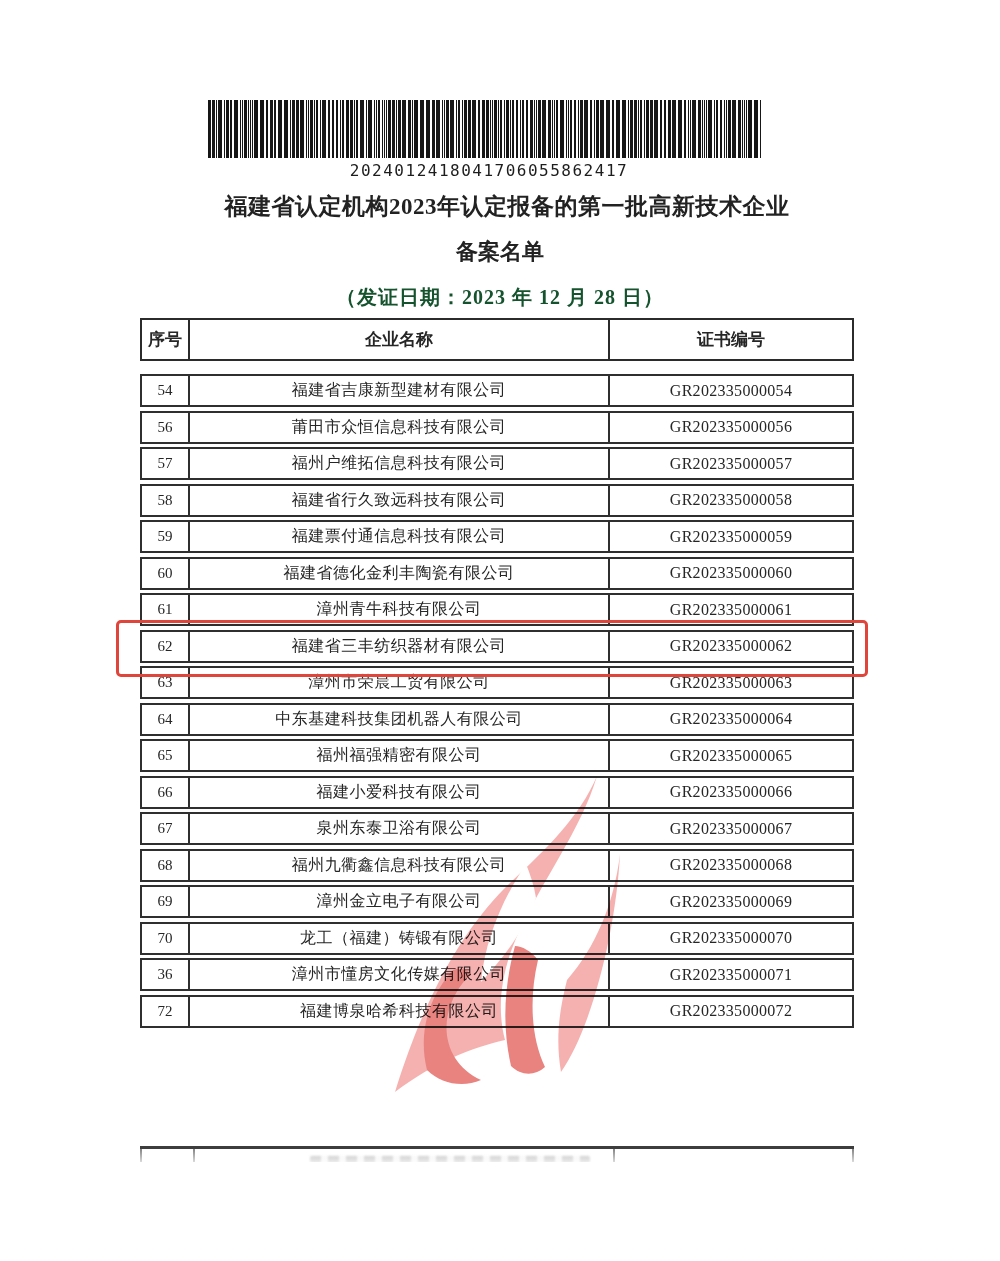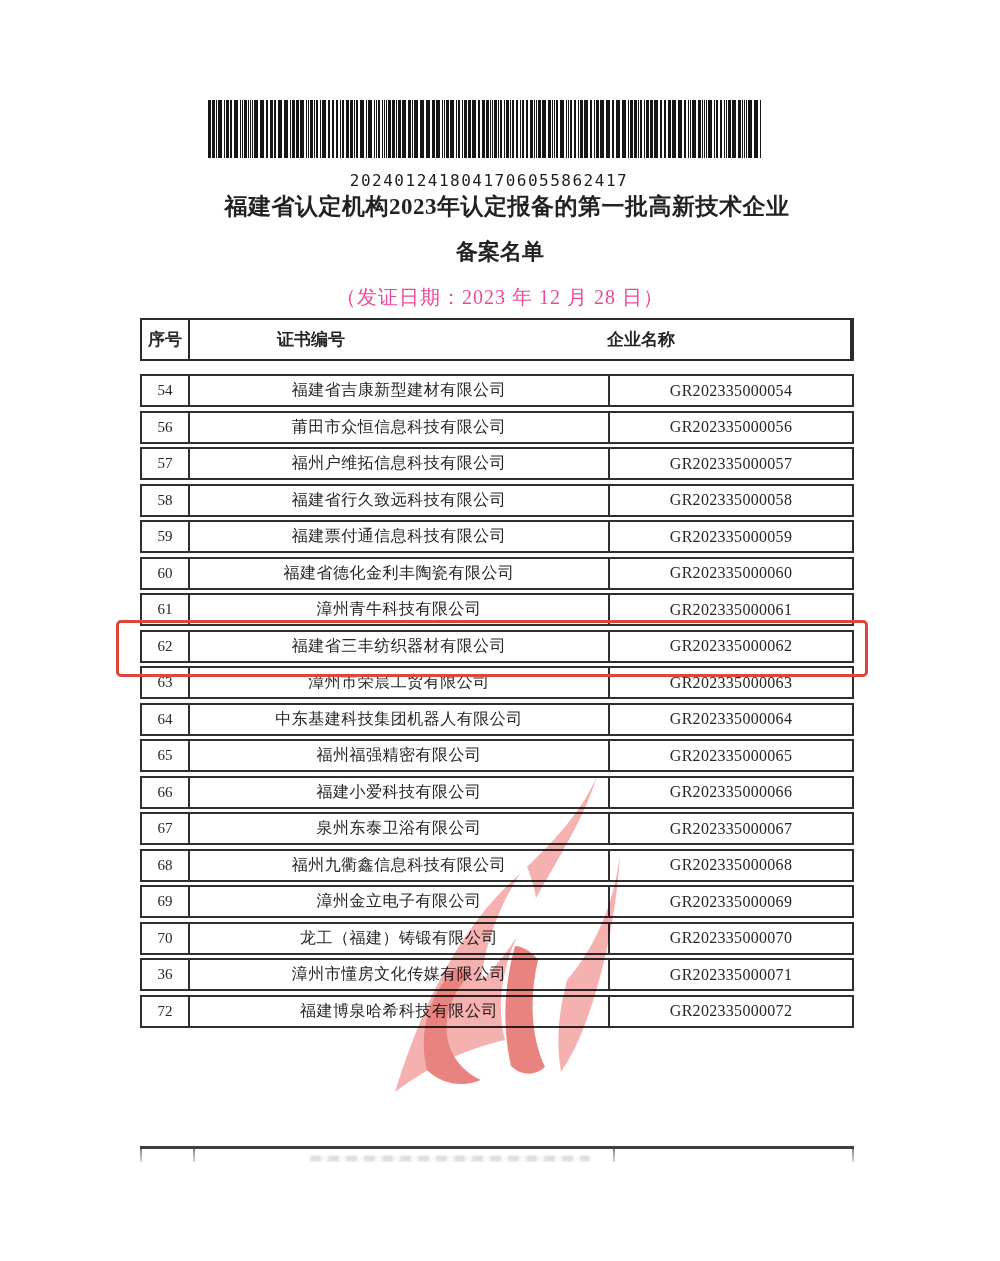--- a/index.html
+++ b/index.html
@@ -8,36 +8,36 @@
     background:#ffffff; overflow:hidden;
     font-family:"Liberation Serif","DejaVu Serif",serif;
     color:#262626;
   }
 
   
   .barcode { position:absolute; left:208px; top:100px; width:562px; text-align:center; }
   .bars { height:58px; display:flex; align-items:stretch; justify-content:flex-start; overflow:hidden; }
   .bars i { display:block; height:100%; background:#161616; flex:0 0 auto; }
   .barcode-num {
-    margin-top:13px; font-family:"DejaVu Sans Mono","Liberation Mono",monospace;
+    margin-top:3px; font-family:"DejaVu Sans Mono","Liberation Mono",monospace;
     font-size:16px; letter-spacing:1.5px; color:#1d1d1d; white-space:nowrap;
   }
 
   
   .doc-title {
     position:absolute; top:191px; left:0; width:100%; text-align:center;
     font-size:23px; font-weight:bold; letter-spacing:0.5px; color:#222;padding-left:7px;
   }
   .doc-subtitle {
     position:absolute; top:237px; left:0; width:100%; text-align:center;
     font-size:22px; font-weight:bold; color:#222;
   }
   .date-line {
     position:absolute; top:284px; left:0; width:100%; text-align:center;
-    font-size:20px; font-weight:normal; color:#ec4899; letter-spacing:1px;
+    font-size:20px; font-weight:bold; color:#14532d; letter-spacing:1px;
   }
 
   
   .thead {
     position:absolute; left:140px; top:318px; width:714px; height:43px;
     border:2px solid #2b2b2b; box-sizing:border-box; display:flex;
     font-size:17px; font-weight:bold; z-index:2; background:transparent;
   }
   .cell { display:flex; align-items:center; justify-content:center; box-sizing:border-box; text-align:center; }
   .c1 { width:48px; border-right:2px solid #2b2b2b; }
@@ -246,22 +246,22 @@
       </div>
     <div class="barcode-num">2024012418041706055862417</div>
   </div>
 
   <div class="doc-title">福建省认定机构2023年认定报备的第一批高新技术企业</div>
   <div class="doc-subtitle">备案名单</div>
   <div class="date-line">（发证日期：2023 年 12 月 28 日）</div>
 
   <div class="thead">
     <div class="cell c1">序号</div>
+    <div class="cell c2">企业名称</div>
     <div class="cell c3">证书编号</div>
-    <div class="cell c2">企业名称</div>
   </div>
 
   <div class="tbody">
       <div class="row">
         <div class="cell c1">54</div>
         <div class="cell c2">福建省吉康新型建材有限公司</div>
         <div class="cell c3">GR202335000054</div>
       </div>
       <div class="row">
         <div class="cell c1">56</div>

